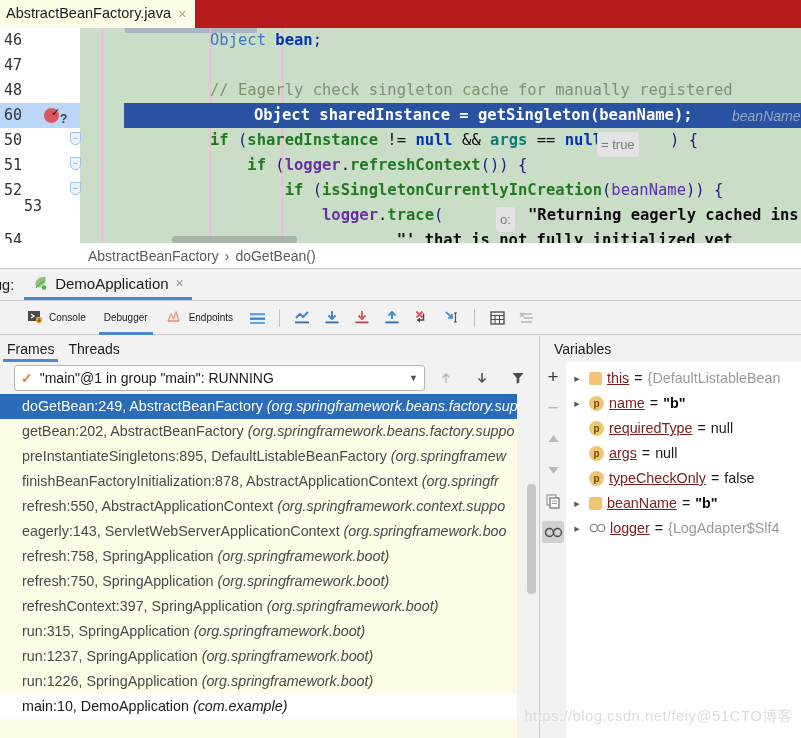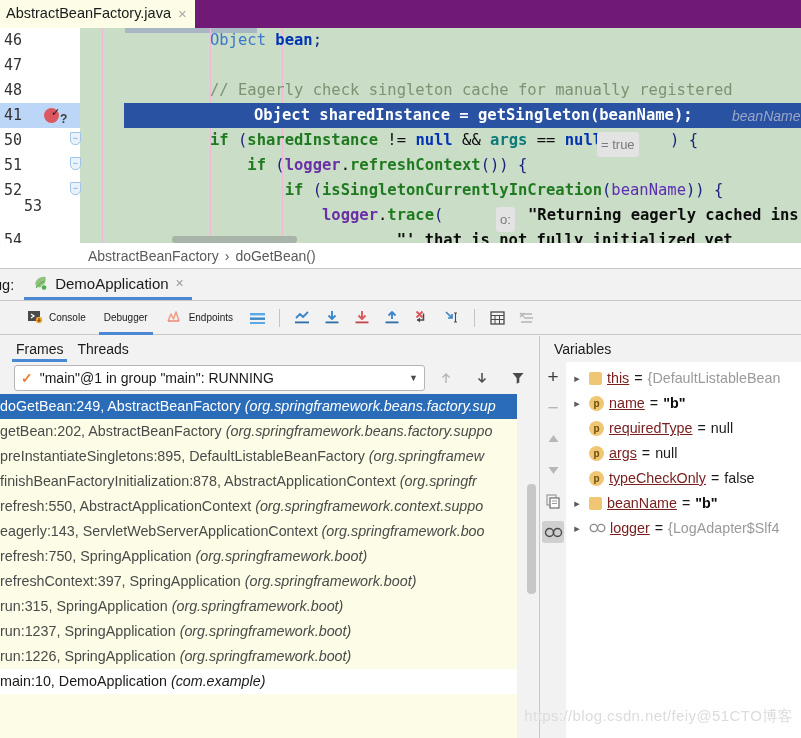--- a/index.html
+++ b/index.html
@@ -5,21 +5,21 @@
   * { box-sizing: border-box; margin: 0; padding: 0; }
   html, body {
     width: 801px; height: 738px;
     background: #ffffff;
     font-family: "Liberation Sans", sans-serif;
     overflow: hidden;
   }
   #app { position: relative; width: 801px; height: 738px; }
 
   
-  .tabbar { height: 28px; background: #701a75; display: flex; align-items: stretch; }
+  .tabbar { height: 28px; background: #b91c1c; display: flex; align-items: stretch; }
   .etab {
     background: #fdfde7; display: flex; align-items: center; gap: 7px;
     padding: 0 8px 0 6px; font-size: 14.5px; color: #1a1a1a;
     border-bottom: 2px solid #fdfde7;
   }
   .etab-close { color: #a8a8a8; font-size: 15px; line-height: 1; }
 
   
   .editor { position: relative; height: 215px; background: #ffffff; overflow: hidden; }
   .gutter {
@@ -118,39 +118,39 @@
     height: 3px; background: #4a88d6;
   }
   .tb-sep { width: 1px; height: 18px; background: #c4c4c4; margin: 0 7px; }
   .tb-btn { width: 30px; height: 28px; display: flex; align-items: center; justify-content: center; }
 
   
   .split { position: absolute; left: 0; top: 67px; right: 0; bottom: 0; display: flex; }
   .frames-pane { width: 540px; position: relative; background: #ffffff; border-right: 1px solid #c8c8c8; }
   .vars-pane { flex: 1; position: relative; background: #ffffff; }
 
-  .pane-tabs { height: 26px; display: flex; align-items: center; gap: 14px; padding-left: 16px;
+  .pane-tabs { height: 26px; display: flex; align-items: center; gap: 14px; padding-left: 7px;
                background: #f2f2f2; font-size: 14px; color: #1a1a1a; }
   .pane-tab { position: relative; height: 26px; line-height: 26px; }
   .pane-tab.active::after { content:""; position:absolute; left:-4px; right:-4px; bottom:0; height:3px; background:#4a88d6; }
   .vars-head { height: 26px; background: #f2f2f2; font-size: 14px; color: #1a1a1a;
                padding-left: 14px; line-height: 26px; }
 
   .thread-row { height: 32px; display: flex; align-items: center; gap: 6px; padding: 0 6px 0 14px;
                 background: #f2f2f2; }
   .thread-combo {
     flex: 1; height: 26px; background: #ffffff; border: 1px solid #b5b5b5; border-radius: 3px;
     display: flex; align-items: center; gap: 7px; padding: 0 6px; font-size: 14px; color: #1a1a1a;
   }
   .chev { margin-left: auto; color: #4a4a4a; font-size: 9px; }
 
   .frames-list { position: absolute; left: 0; top: 58px; right: 22px; bottom: 0;
                  background: #fdfde7; overflow: hidden; }
   .frame {
-    height: 25px; line-height: 25px; font-size: 14.3px;
+    height: 25px; line-height: 25px; padding-left: 22px; font-size: 14.3px;
     color: #4a4a4a; white-space: nowrap; overflow: hidden;
   }
   .frame.selected { background: #2b6cb8; color: #ffffff; }
   .frame.last { background: #ffffff; color: #1a1a1a; }
   .frame .pkg { font-style: italic; }
 
   .frames-scroll { position: absolute; right: 0; top: 58px; width: 22px; bottom: 0; background: #f2f2f2; }
   .fs-thumb { position: absolute; right: 3px; top: 90px; width: 9px; height: 110px; background: #c7c7c7; border-radius: 4px; }
 
   .vars-side {
@@ -243,21 +243,21 @@
       </div>
 
       <div class="hscroll-ed"></div>
     </div>
 
     <div class="gutter">
       <div class="gutter-row-hl" style="top:75px;"></div>
       <div class="lnum" style="top:0px;">46</div>
       <div class="lnum" style="top:25px;">47</div>
       <div class="lnum" style="top:50px;">48</div>
-      <div class="lnum" style="top:75px;">41</div>
+      <div class="lnum" style="top:75px;">60</div>
       <div class="lnum" style="top:100px;">50</div>
       <div class="lnum" style="top:125px;">51</div>
       <div class="lnum" style="top:150px;">52</div>
       <div class="lnum" style="top:166px;text-align:right;">53</div>
       <div class="lnum" style="top:200px;">54</div>
 
       <div style="position:absolute;top:80px;">
         <div class="bp"></div>
         <span class="bp-check">✓</span>
         <span class="bp-q">?</span>
@@ -432,20 +432,24 @@
           </div>
           <div class="frame">
             <span>refresh:550, AbstractApplicationContext</span>
             <span class="pkg">(org.springframework.context.suppo</span>
           </div>
           <div class="frame">
             <span>eagerly:143, ServletWebServerApplicationContext</span>
             <span class="pkg">(org.springframework.boo</span>
           </div>
           <div class="frame">
+            <span>refresh:758, SpringApplication</span>
+            <span class="pkg">(org.springframework.boot)</span>
+          </div>
+          <div class="frame">
             <span>refresh:750, SpringApplication</span>
             <span class="pkg">(org.springframework.boot)</span>
           </div>
           <div class="frame">
             <span>refreshContext:397, SpringApplication</span>
             <span class="pkg">(org.springframework.boot)</span>
           </div>
           <div class="frame">
             <span>run:315, SpringApplication</span>
             <span class="pkg">(org.springframework.boot)</span>

